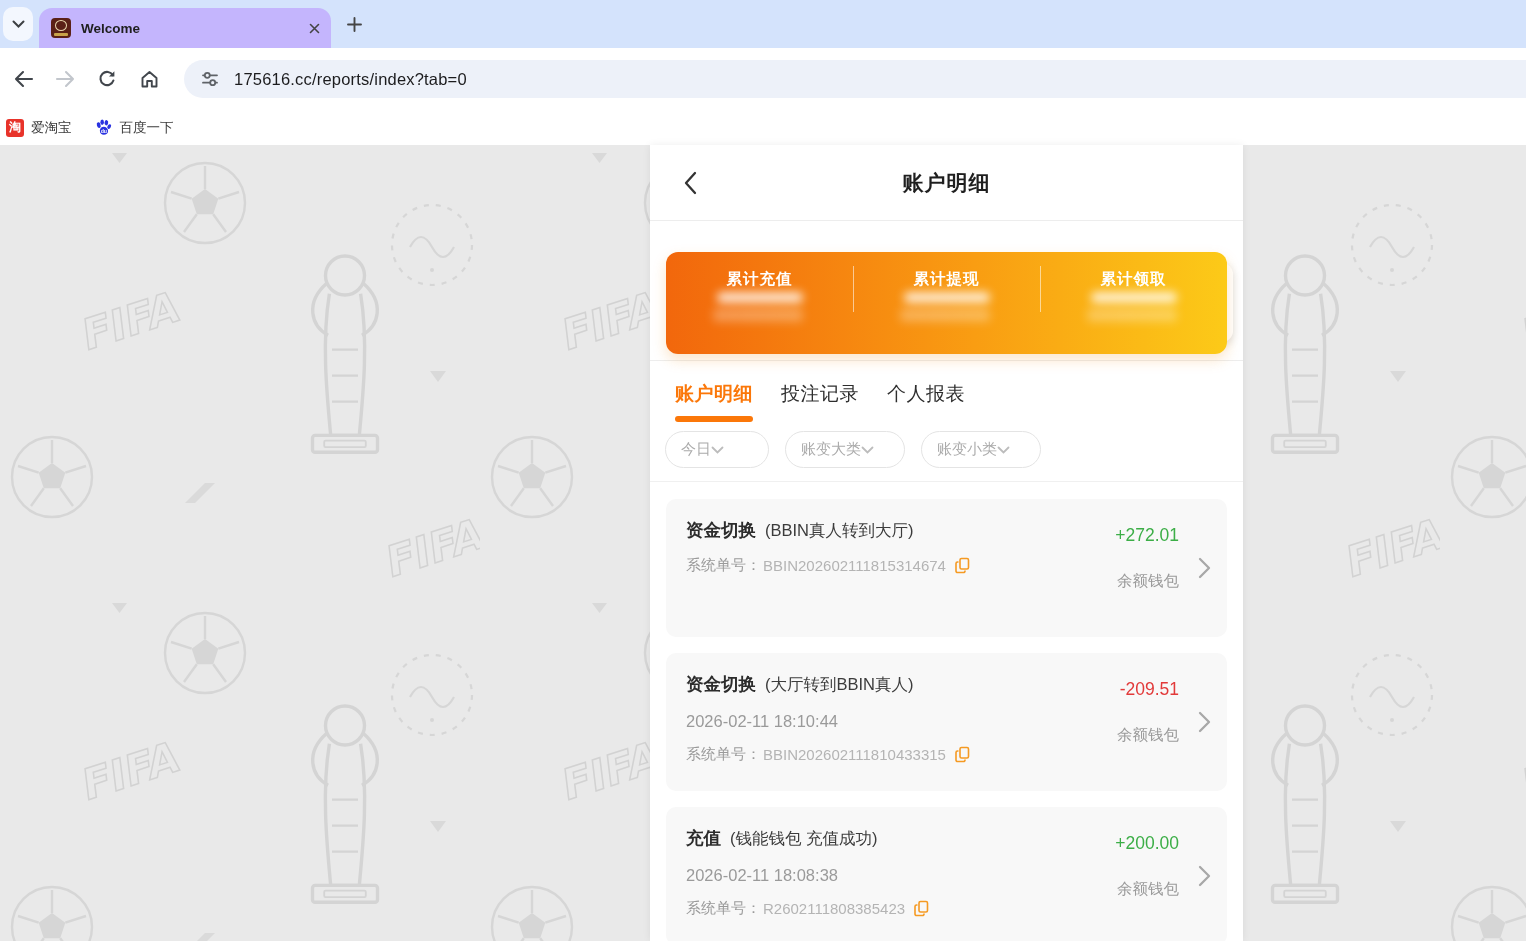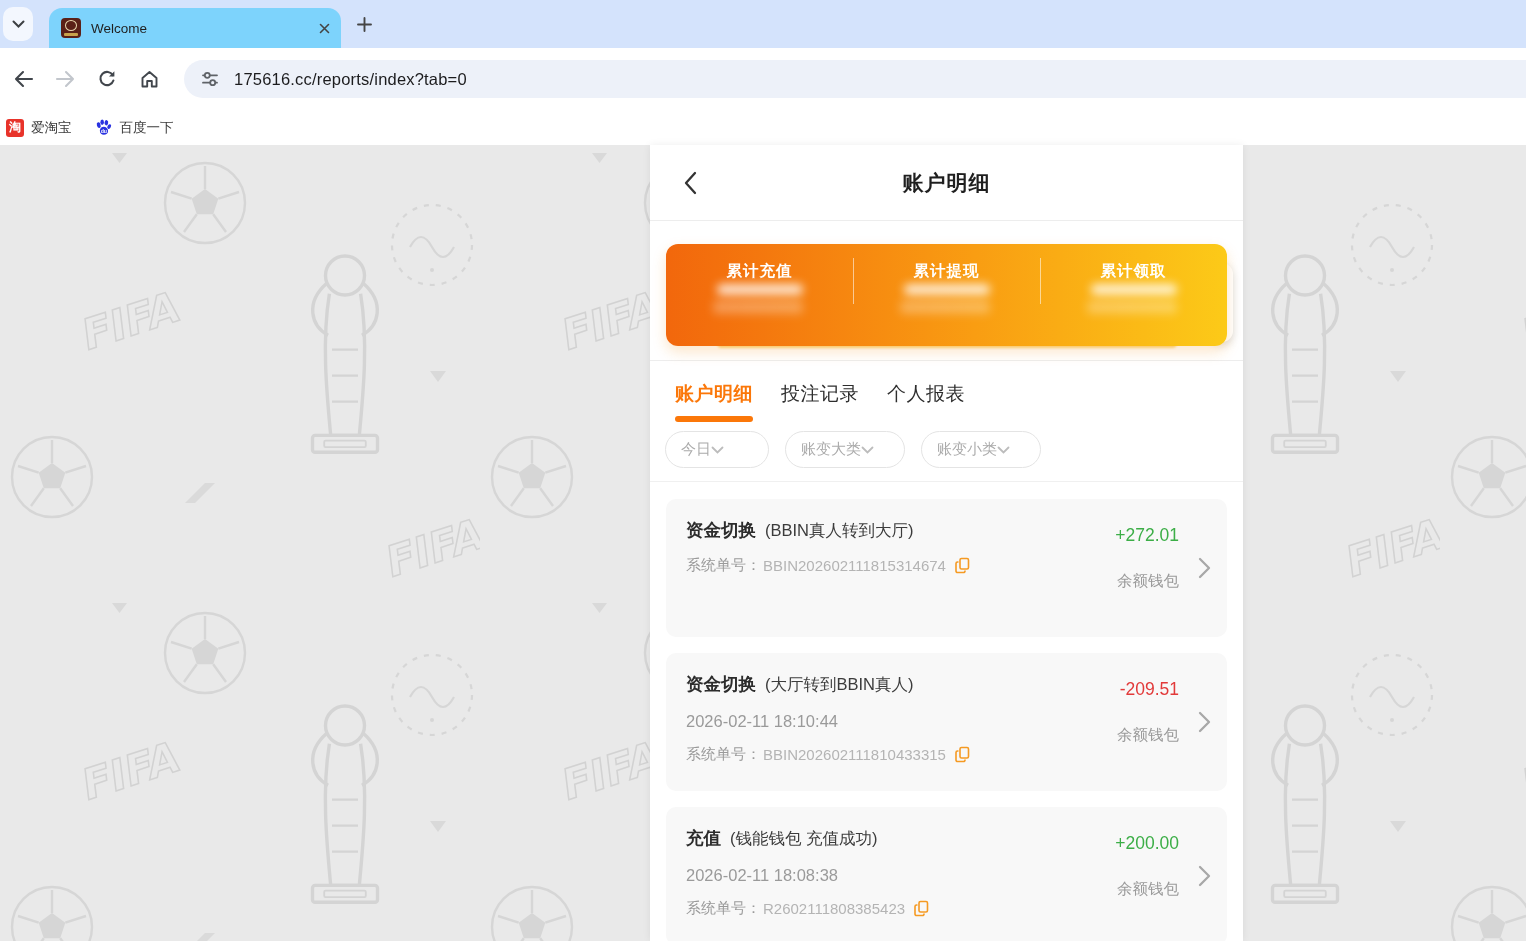--- a/index.html
+++ b/index.html
@@ -3,22 +3,22 @@
 <meta charset="utf-8">
 <style>
   * { margin:0; padding:0; box-sizing:border-box; }
   html,body { width:1526px; height:941px; overflow:hidden; }
   body { font-family:"Liberation Sans","DejaVu Sans",sans-serif; background:#e9e9e9; }
 
   
   .tabstrip { height:48px; background:#d4e3fc; display:flex; align-items:flex-end; }
   .tab-search { width:30px; height:34px; margin:7px 3px 7px 3px; align-self:center;
     background:rgba(255,255,255,.72); border-radius:10px; display:flex; align-items:center; justify-content:center; cursor:pointer; }
-  .tab { width:292px; height:40px; background:#7dd3fc; border-radius:13px 13px 0 0; margin-left:13px;
-    display:flex; align-items:center; padding:0 8px 0 12px; }
+  .tab { width:292px; height:40px; background:#c4b5fd; border-radius:13px 13px 0 0; margin-left:3px;
+    display:flex; align-items:center; padding:0 8px 0 12px;font-weight:bold; }
   .favicon { width:20px; height:20px; border-radius:4px; background:#5a2017; position:relative; flex:0 0 auto; }
   .favicon .emblem { position:absolute; left:4px; top:2px; width:12px; height:11px; border-radius:50%;
     border:1.5px solid #e9d8ae; }
   .favicon .band { position:absolute; left:3px; bottom:2px; width:14px; height:3px; background:#c8a24a; border-radius:1px; }
   .tab-title { font-size:13.5px; color:#1f1f1f; margin-left:10px; flex:1; }
   .tab-close { width:18px; height:18px; display:flex; align-items:center; justify-content:center; border-radius:50%; cursor:pointer; }
   .newtab-btn { width:30px; height:30px; margin:0 0 9px 8px; display:flex; align-items:center; justify-content:center; border-radius:50%; cursor:pointer; }
 
   .toolbar { height:62px; background:#fff; display:flex; align-items:center; padding:0 0 0 2px; }
   .nav-btn { width:42px; height:42px; display:flex; align-items:center; justify-content:center; border-radius:50%; cursor:pointer; }
@@ -42,21 +42,21 @@
   .panel-header { height:76px; position:relative; display:flex; align-items:center; justify-content:center;
     border-bottom:1px solid #ededed; }
   .back-btn { position:absolute; left:26px; top:24px; width:28px; height:28px; display:flex; align-items:center; justify-content:center; cursor:pointer; }
   .panel-title { font-size:21px; font-weight:600; color:#1f1f1f; letter-spacing:1px; }
 
   .card-wrap { position:relative; margin:15px 16px 0 16px; height:110px; }
   .card-peek { position:absolute; right:-6px; top:27px; bottom:4px; width:22px; background:#fff;
     border-radius:12px; box-shadow:0 3px 9px rgba(0,0,0,.14); }
   .card-understrip { position:absolute; left:50%; transform:translateX(-50%); bottom:-2px; width:82%; height:9px;
     background:rgba(250,185,35,.55); border-radius:5px; filter:blur(1px); }
-  .stat-card { position:absolute; left:0; right:0; top:8px; height:102px; border-radius:12px;
+  .stat-card { position:absolute; left:0; right:0; top:16px; height:102px; border-radius:12px;
     background:linear-gradient(90deg,#f2670c 0%,#f99d12 55%,#fcca18 100%);
     display:flex; box-shadow:0 6px 14px rgba(242,140,20,.22); }
   .stat-col { flex:1; display:flex; flex-direction:column; align-items:center; padding-top:17px; position:relative; }
   .stat-col + .stat-col::before { content:""; position:absolute; left:0; top:14px; width:1px; height:46px;
     background:rgba(255,255,255,.55); }
   .stat-label { font-size:15.5px; font-weight:600; color:#fff; letter-spacing:1px; position:relative; z-index:1; }
   .stat-smudge { width:86px; height:11px; margin-top:2px; background:rgba(255,255,255,.8); filter:blur(5px); border-radius:5px; }
   .stat-value { margin-top:2px; font-size:25px; font-weight:700; color:#fff; letter-spacing:3px; filter:blur(6px); }
 
   .section-div { border-bottom:1px solid #ededed; margin-top:14px; }

